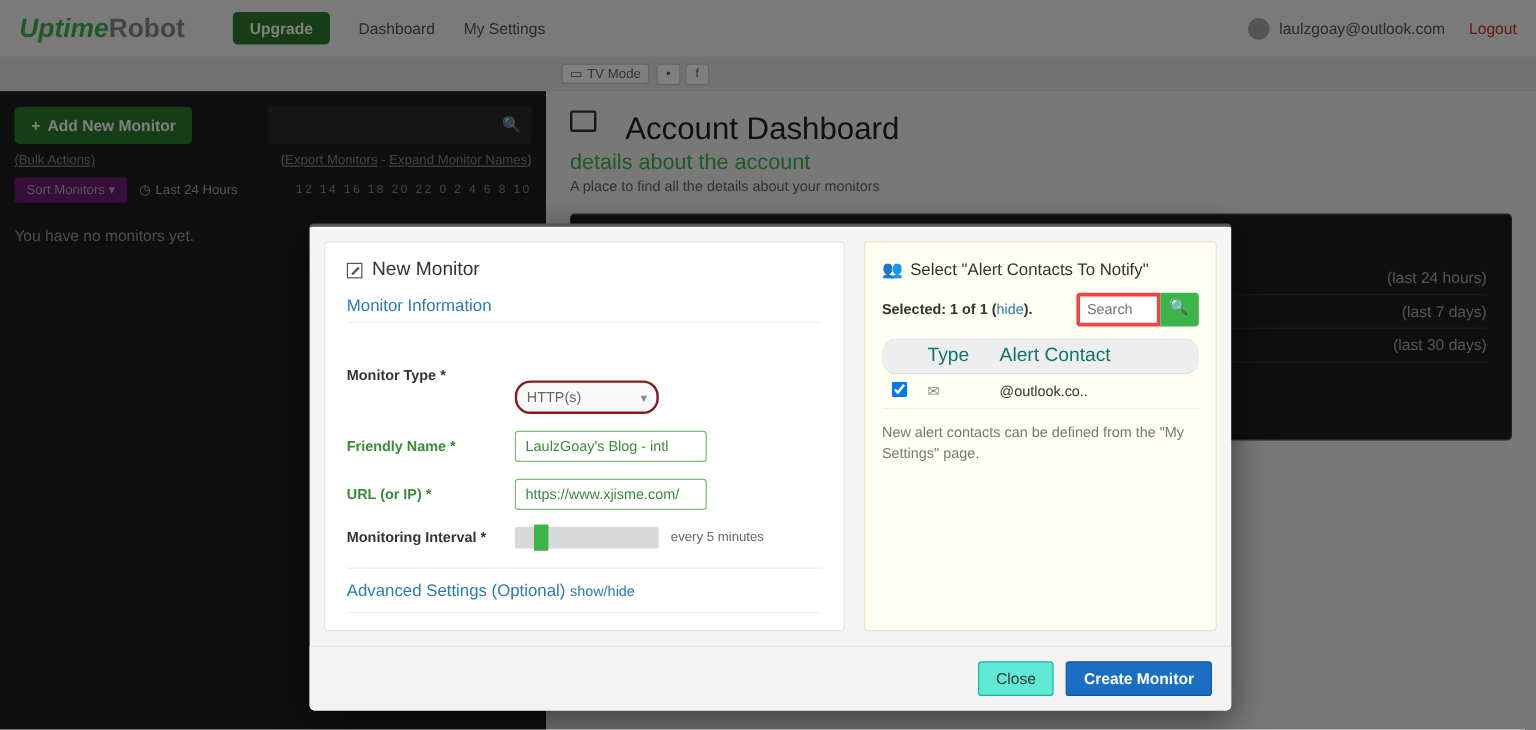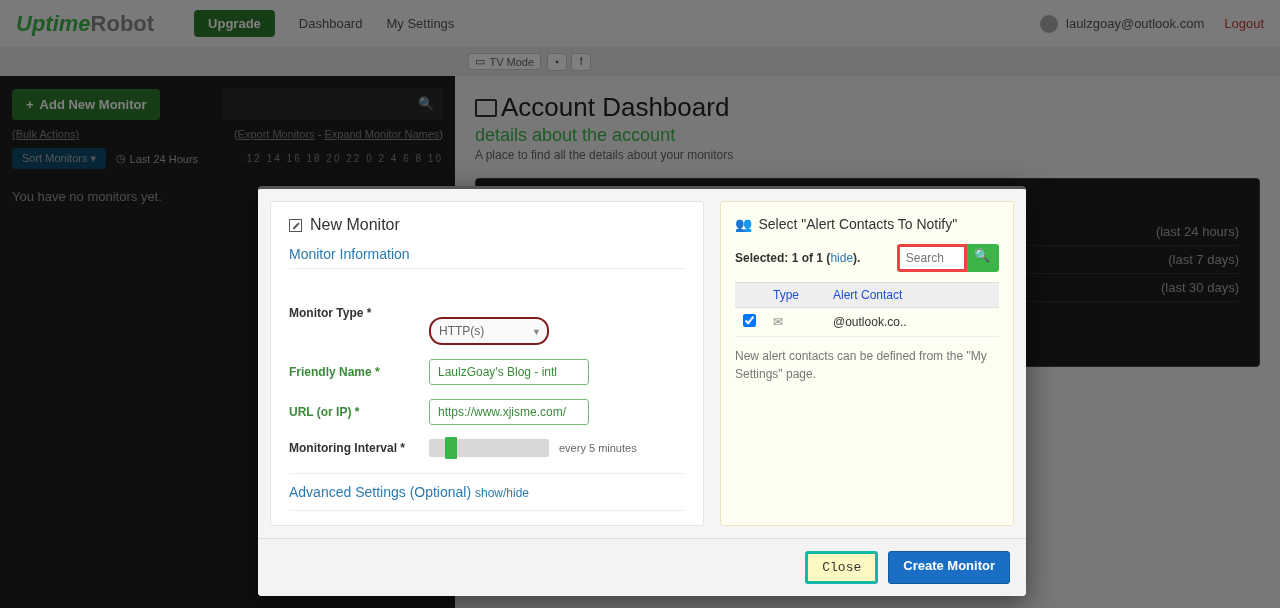--- a/index.html
+++ b/index.html
@@ -19,27 +19,27 @@
 .mini-btn { width: 20px; height: 18px; background: #fff; border: 1px solid #ccc; border-radius: 3px; margin-right: 4px; display: inline-flex; align-items: center; justify-content: center; font-size: 10px; color: #555; }
 
 .main { display: flex; height: calc(100% - 76px); }
 .sidebar { width: 455px; background: #1e1e1e; color: #999; padding: 12px; }
 .add-monitor-btn { background: #2d7a2d; color: #fff; padding: 8px 14px; border-radius: 4px; font-weight: 600; display: inline-flex; align-items: center; gap: 6px; cursor: pointer; }
 .side-search { float: right; width: 220px; height: 32px; background: #2a2a2a; border-radius: 3px; position: relative; }
 .side-search .sicon { position: absolute; right: 8px; top: 8px; color: #666; }
 .side-row2 { display: flex; justify-content: space-between; margin-top: 8px; font-size: 11px; }
 .side-link { color: #888; text-decoration: underline; cursor: pointer; }
 .side-row3 { display: flex; align-items: center; margin-top: 8px; gap: 10px; }
-.sort-btn { background: #0c4a6e; padding: 4px 10px; border-radius: 3px; font-size: 11px; color: #aaa; cursor: pointer; }
+.sort-btn { background: #701a75; padding: 4px 10px; border-radius: 3px; font-size: 11px; color: #aaa; cursor: pointer; }
 .last24 { font-size: 11px; color: #aaa; display: inline-flex; align-items: center; gap: 4px; }
 .timeline { font-size: 10px; color: #888; margin-left: auto; letter-spacing: 2px; }
 .no-monitors { margin-top: 20px; color: #999; }
 
 .content { flex: 1; padding: 16px 20px; background: #f0f0f0; }
-.dash-head { display: flex; align-items: center; gap: 4px; }
+.dash-head { display: flex; align-items: flex-start; gap: 24px; }
 .dash-icon { width: 22px; height: 18px; border: 2px solid #333; border-radius: 2px; }
 .dash-title { font-size: 26px; color: #222; }
 .dash-sub { color: #3bb54a; font-size: 18px; margin-top: 2px; }
 .dash-desc { color: #666; font-size: 12px; margin-top: 2px; }
 .panel { background: #1e1e1e; border: 1px solid #444; border-radius: 4px; margin-top: 16px; padding: 16px 20px; color: #aaa; }
 .uptime-row { display: flex; justify-content: space-between; padding: 6px 0; border-bottom: 1px solid #333; }
 .pct { color: #3bb54a; }
 .downtime-head { color: #c0392b; margin-top: 12px; }
 .blog-head { color: #333; font-weight: 600; margin-top: 30px; font-size: 15px; }
 .blog-link { color: #2a7ab0; margin-top: 8px; display: block; }
@@ -68,33 +68,33 @@
 .adv .toggle { font-size: 12px; color: #2a7ab0; cursor: pointer; }
 
 .contacts-title { font-size: 14px; color: #333; display: flex; align-items: center; gap: 6px; margin-bottom: 12px; }
 .people-icon { font-size: 14px; }
 .sel-row { display: flex; align-items: center; justify-content: space-between; margin-bottom: 10px; }
 .sel-text { font-size: 12px; color: #333; }
 .sel-text a { color: #2a7ab0; cursor: pointer; }
 .search-grp { display: flex; }
 .search-grp input { width: 70px; border: 3px solid #ef4444; border-radius: 3px 0 0 3px; padding: 4px 6px; font-size: 12px; }
 .search-grp .sbtn { background: #3bb54a; color: #fff; padding: 4px 8px; border-radius: 0 3px 3px 0; cursor: pointer; }
-.ctable-head { display: flex; background: #eee; padding: 5px 8px; font-size: 12px; color: #1d4ed8; border-top: 1px solid #ddd; border-bottom: 1px solid #ddd; }
+.ctable-head { display: flex; background: #eee; padding: 5px 8px; font-size: 16px; color: #0f766e; border-top: 1px solid #ddd; border-bottom: 1px solid #ddd; border-radius: 12px; }
 .ctable-head .th1 { width: 30px; }
 .ctable-head .th2 { width: 60px; }
 .ctable-head .th3 { flex: 1; }
 .ctable-row { display: flex; padding: 6px 8px; align-items: center; font-size: 12px; border-bottom: 1px solid #eee; }
 .ctable-row .c1 { width: 30px; }
 .ctable-row .c2 { width: 60px; color: #888; }
 .ctable-row .c3 { flex: 1; text-align: left; color: #333; }
 .cnote { font-size: 12px; color: #777; margin-top: 10px; line-height: 1.5; }
 
 .modal-foot { border-top: 1px solid #ddd; padding: 12px 16px; display: flex; justify-content: flex-end; gap: 10px; background: #f3f3f3; border-radius: 0 0 4px 4px; }
 .btn { padding: 6px 14px; border-radius: 3px; font-size: 13px; cursor: pointer; }
-.btn-default { background: #fef9c3; border: 3px solid #14b8a6; color: #333; font-family: Liberation Mono, monospace; }
+.btn-default { background: #5eead4; border: 1px solid #14b8a6; color: #333; }
 .btn-primary { background: #1a6fc4; border: 1px solid #145a9e; color: #fff; font-weight: 600; }
 </style>
 </head>
 <body>
 
 <div class="topbar">
   <div class="logo"><span>Uptime</span><span class="robot">Robot</span></div>
   <div class="upgrade-btn">Upgrade</div>
   <div class="nav-link">Dashboard</div>
   <div class="nav-link">My Settings</div>

